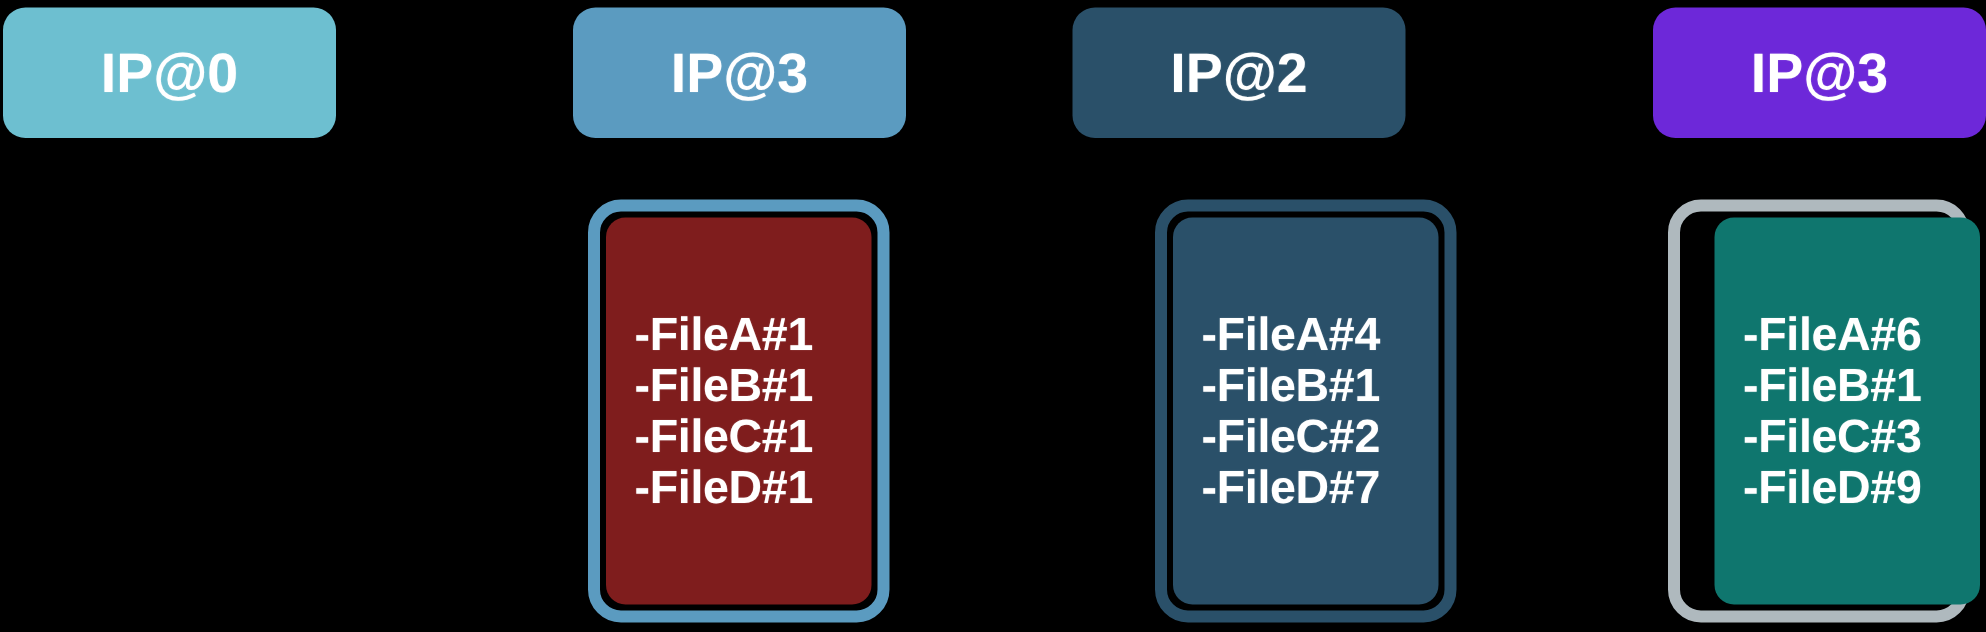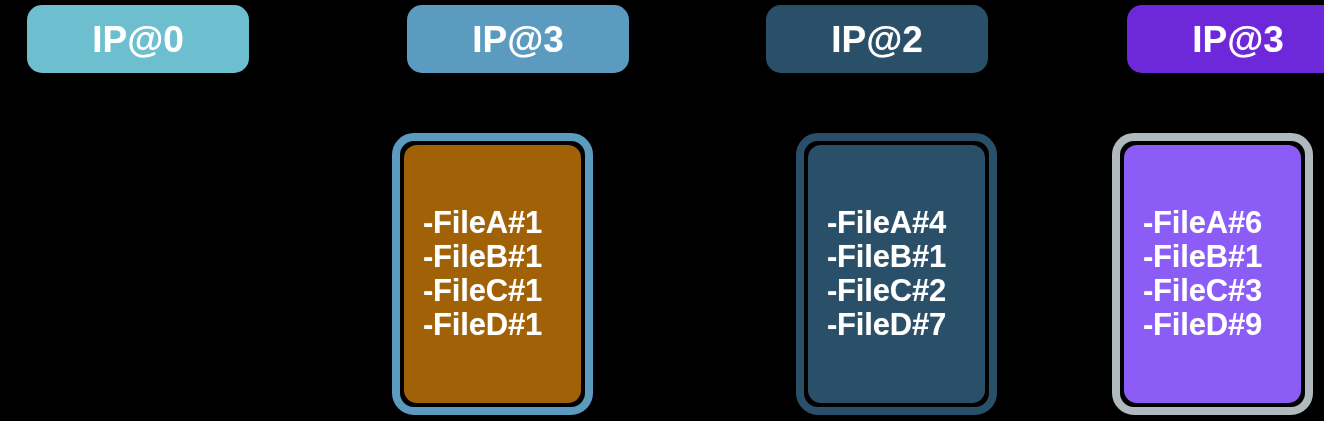--- a/index.html
+++ b/index.html
@@ -27,27 +27,26 @@
     width: 222px;
     height: 421px;
   }
 
   
   .node-header {
     position: absolute;
     left: 0;
     top: 5px;
     width: 222px;
-    height: 68px;
+    height: 87px;
     border-radius: 15px;
     display: flex;
     align-items: center;
     justify-content: center;
     box-sizing: border-box;
-    margin-left: 25px;
   }
   .node-header-label {
     color: #ffffff;
     font-size: 37px;
     font-weight: bold;
     letter-spacing: 0px;
     line-height: 1;
     white-space: nowrap;
     text-shadow: 0 0 1px rgba(255,255,255,0.35);
   }
@@ -96,49 +95,49 @@
       <span class="node-header-label">IP@0</span>
     </div>
 
   </div>
 
   <div class="column" style="left:382px">
     <div class="node-header" style="background: rgb(91, 155, 192);">
       <span class="node-header-label">IP@3</span>
     </div>
     <div class="file-panel" style="border-color: rgb(91, 155, 192);">
-      <div class="file-panel-inner" style="background: #a16207;">
+      <div class="file-panel-inner" style="background: #7f1d1d;">
         <div class="file-entry">-FileA#1</div>
         <div class="file-entry">-FileB#1</div>
         <div class="file-entry">-FileC#1</div>
         <div class="file-entry">-FileD#1</div>
       </div>
     </div>
   </div>
 
-  <div class="column" style="left:741px">
+  <div class="column" style="left:715px">
     <div class="node-header" style="background: rgb(42, 80, 105);">
       <span class="node-header-label">IP@2</span>
     </div>
     <div class="file-panel" style="border-color: rgb(42, 80, 105); margin-left: 45px;">
       <div class="file-panel-inner" style="background: rgb(42, 80, 105);">
         <div class="file-entry">-FileA#4</div>
         <div class="file-entry">-FileB#1</div>
         <div class="file-entry">-FileC#2</div>
         <div class="file-entry">-FileD#7</div>
       </div>
     </div>
   </div>
 
   <div class="column" style="left:1102px">
     <div class="node-header" style="background: #6d28d9;">
       <span class="node-header-label">IP@3</span>
     </div>
     <div class="file-panel" style="border-color: rgb(175, 185, 190);">
-      <div class="file-panel-inner" style="background: #8b5cf6;">
+      <div class="file-panel-inner" style="background: #0f766e; margin-left: 19px;">
         <div class="file-entry">-FileA#6</div>
         <div class="file-entry">-FileB#1</div>
         <div class="file-entry">-FileC#3</div>
         <div class="file-entry">-FileD#9</div>
       </div>
     </div>
   </div>
 
 </div>
 

